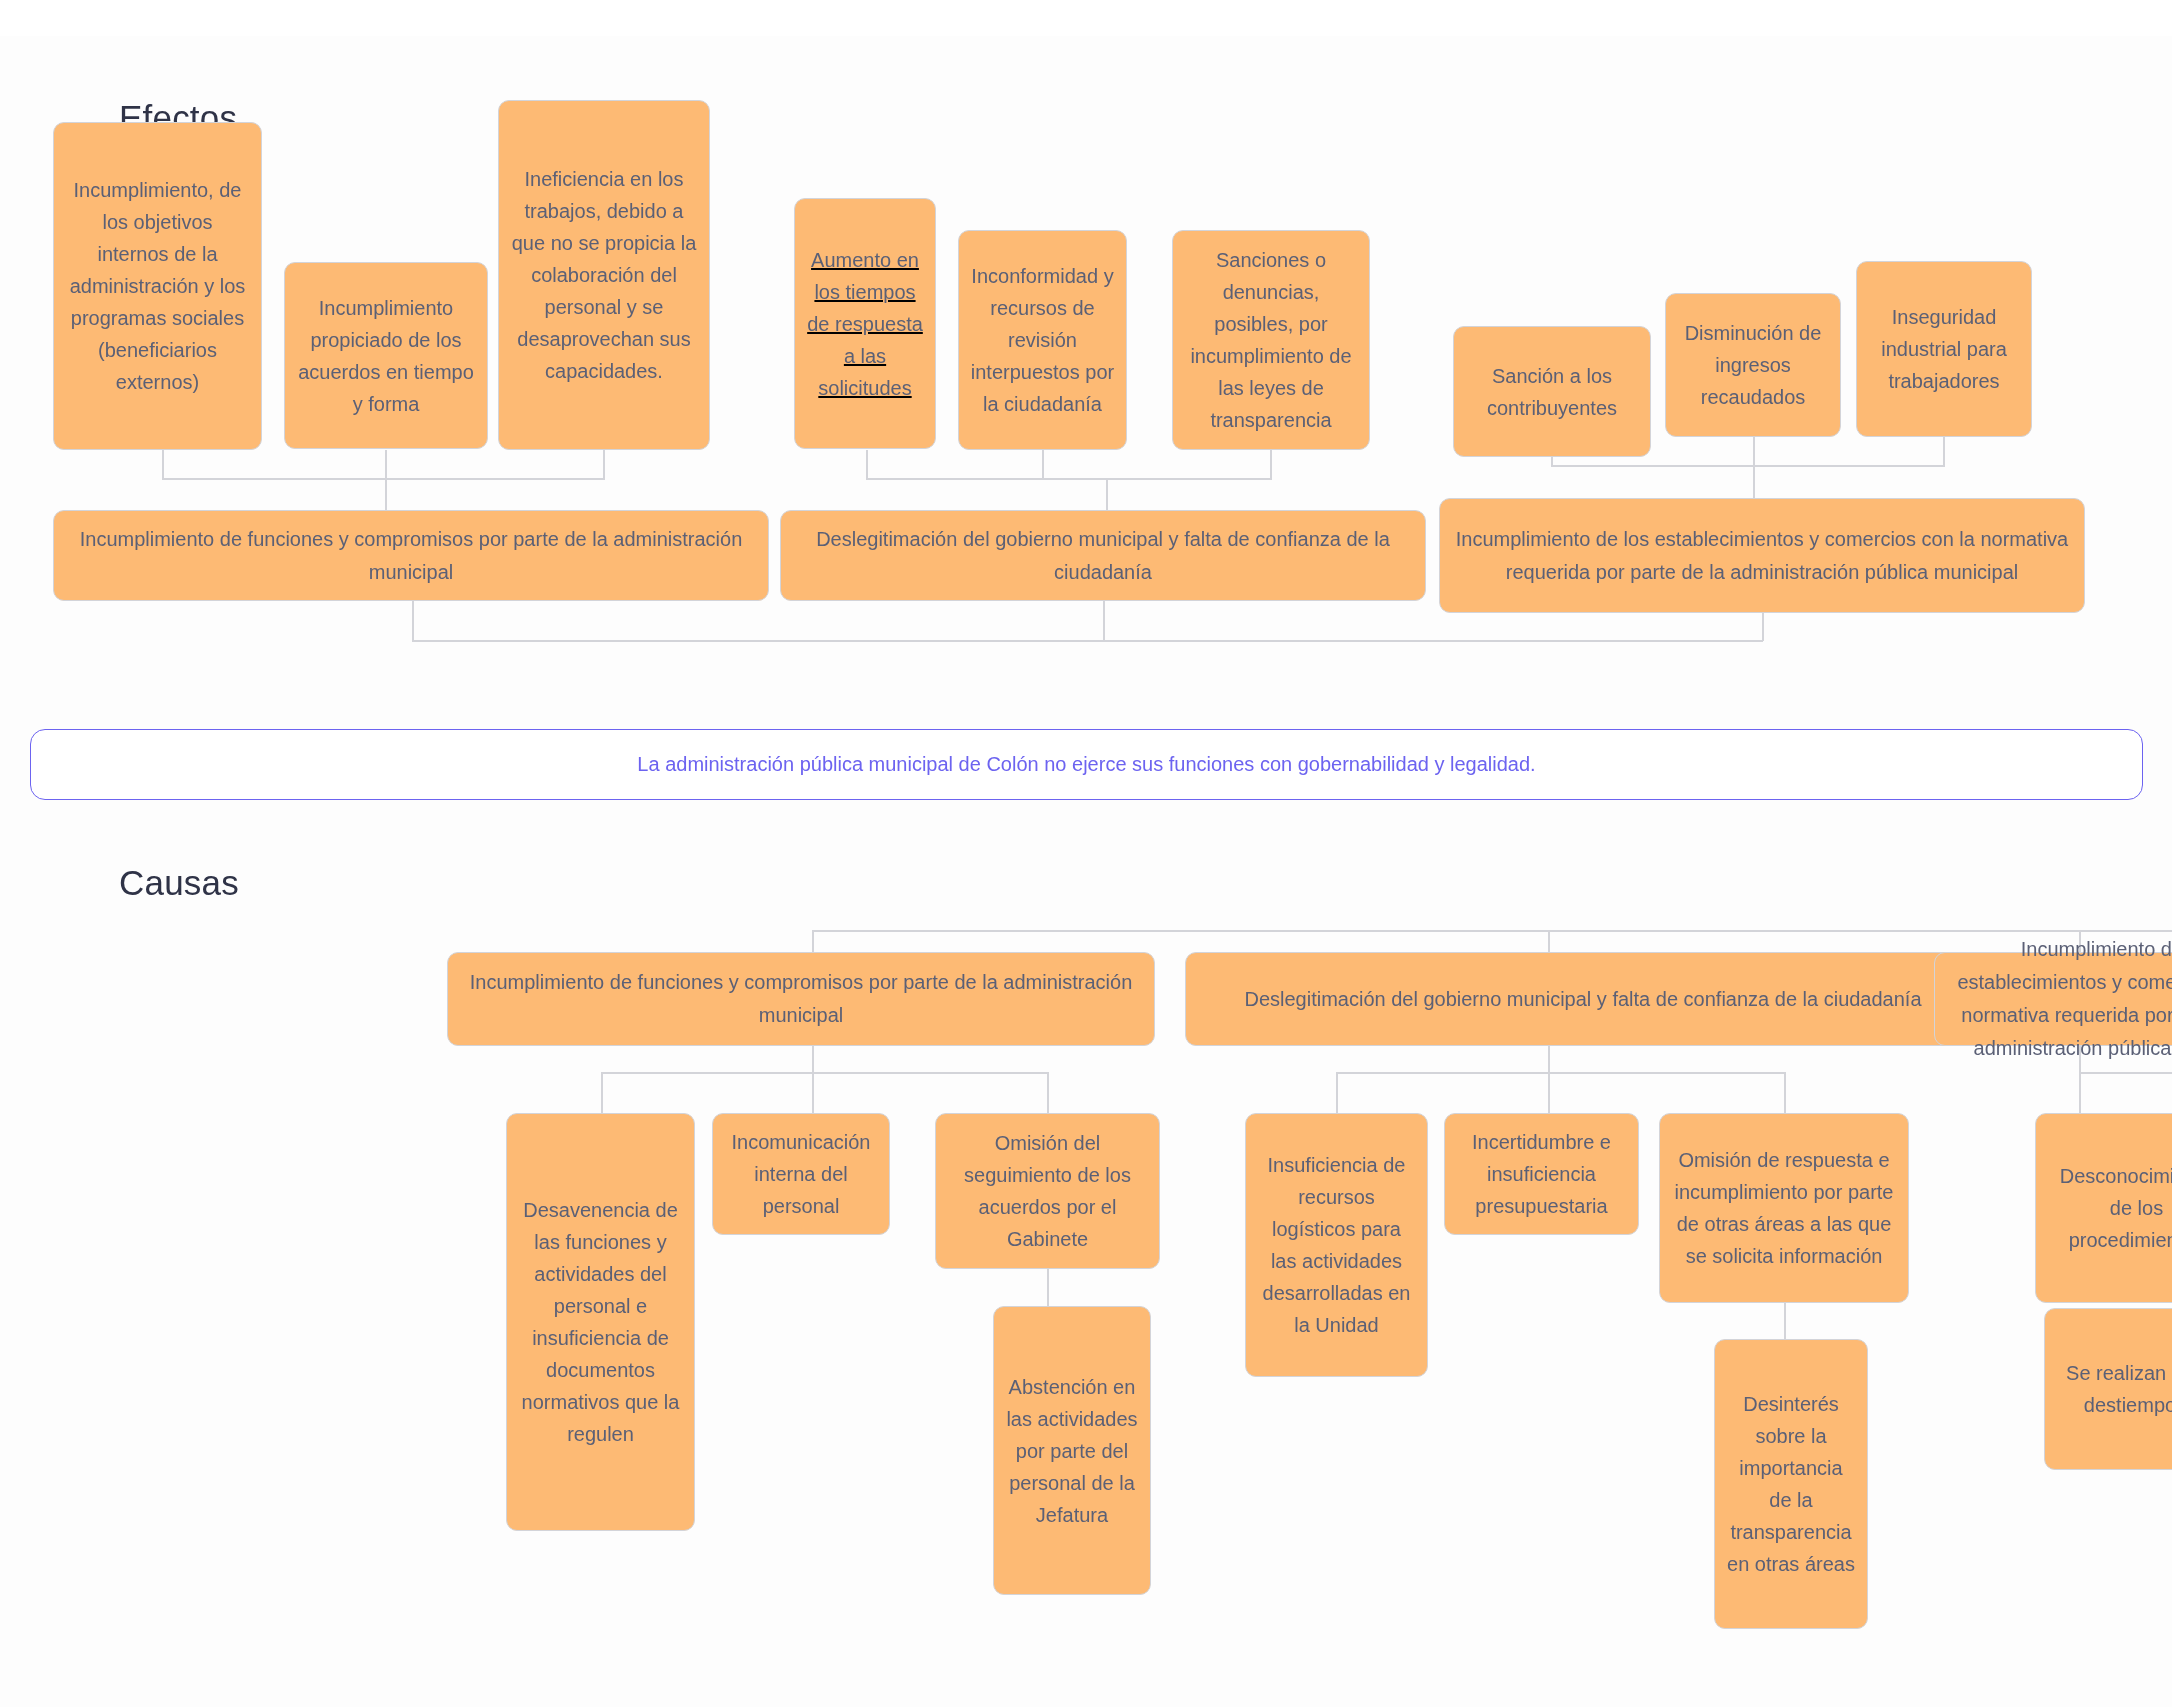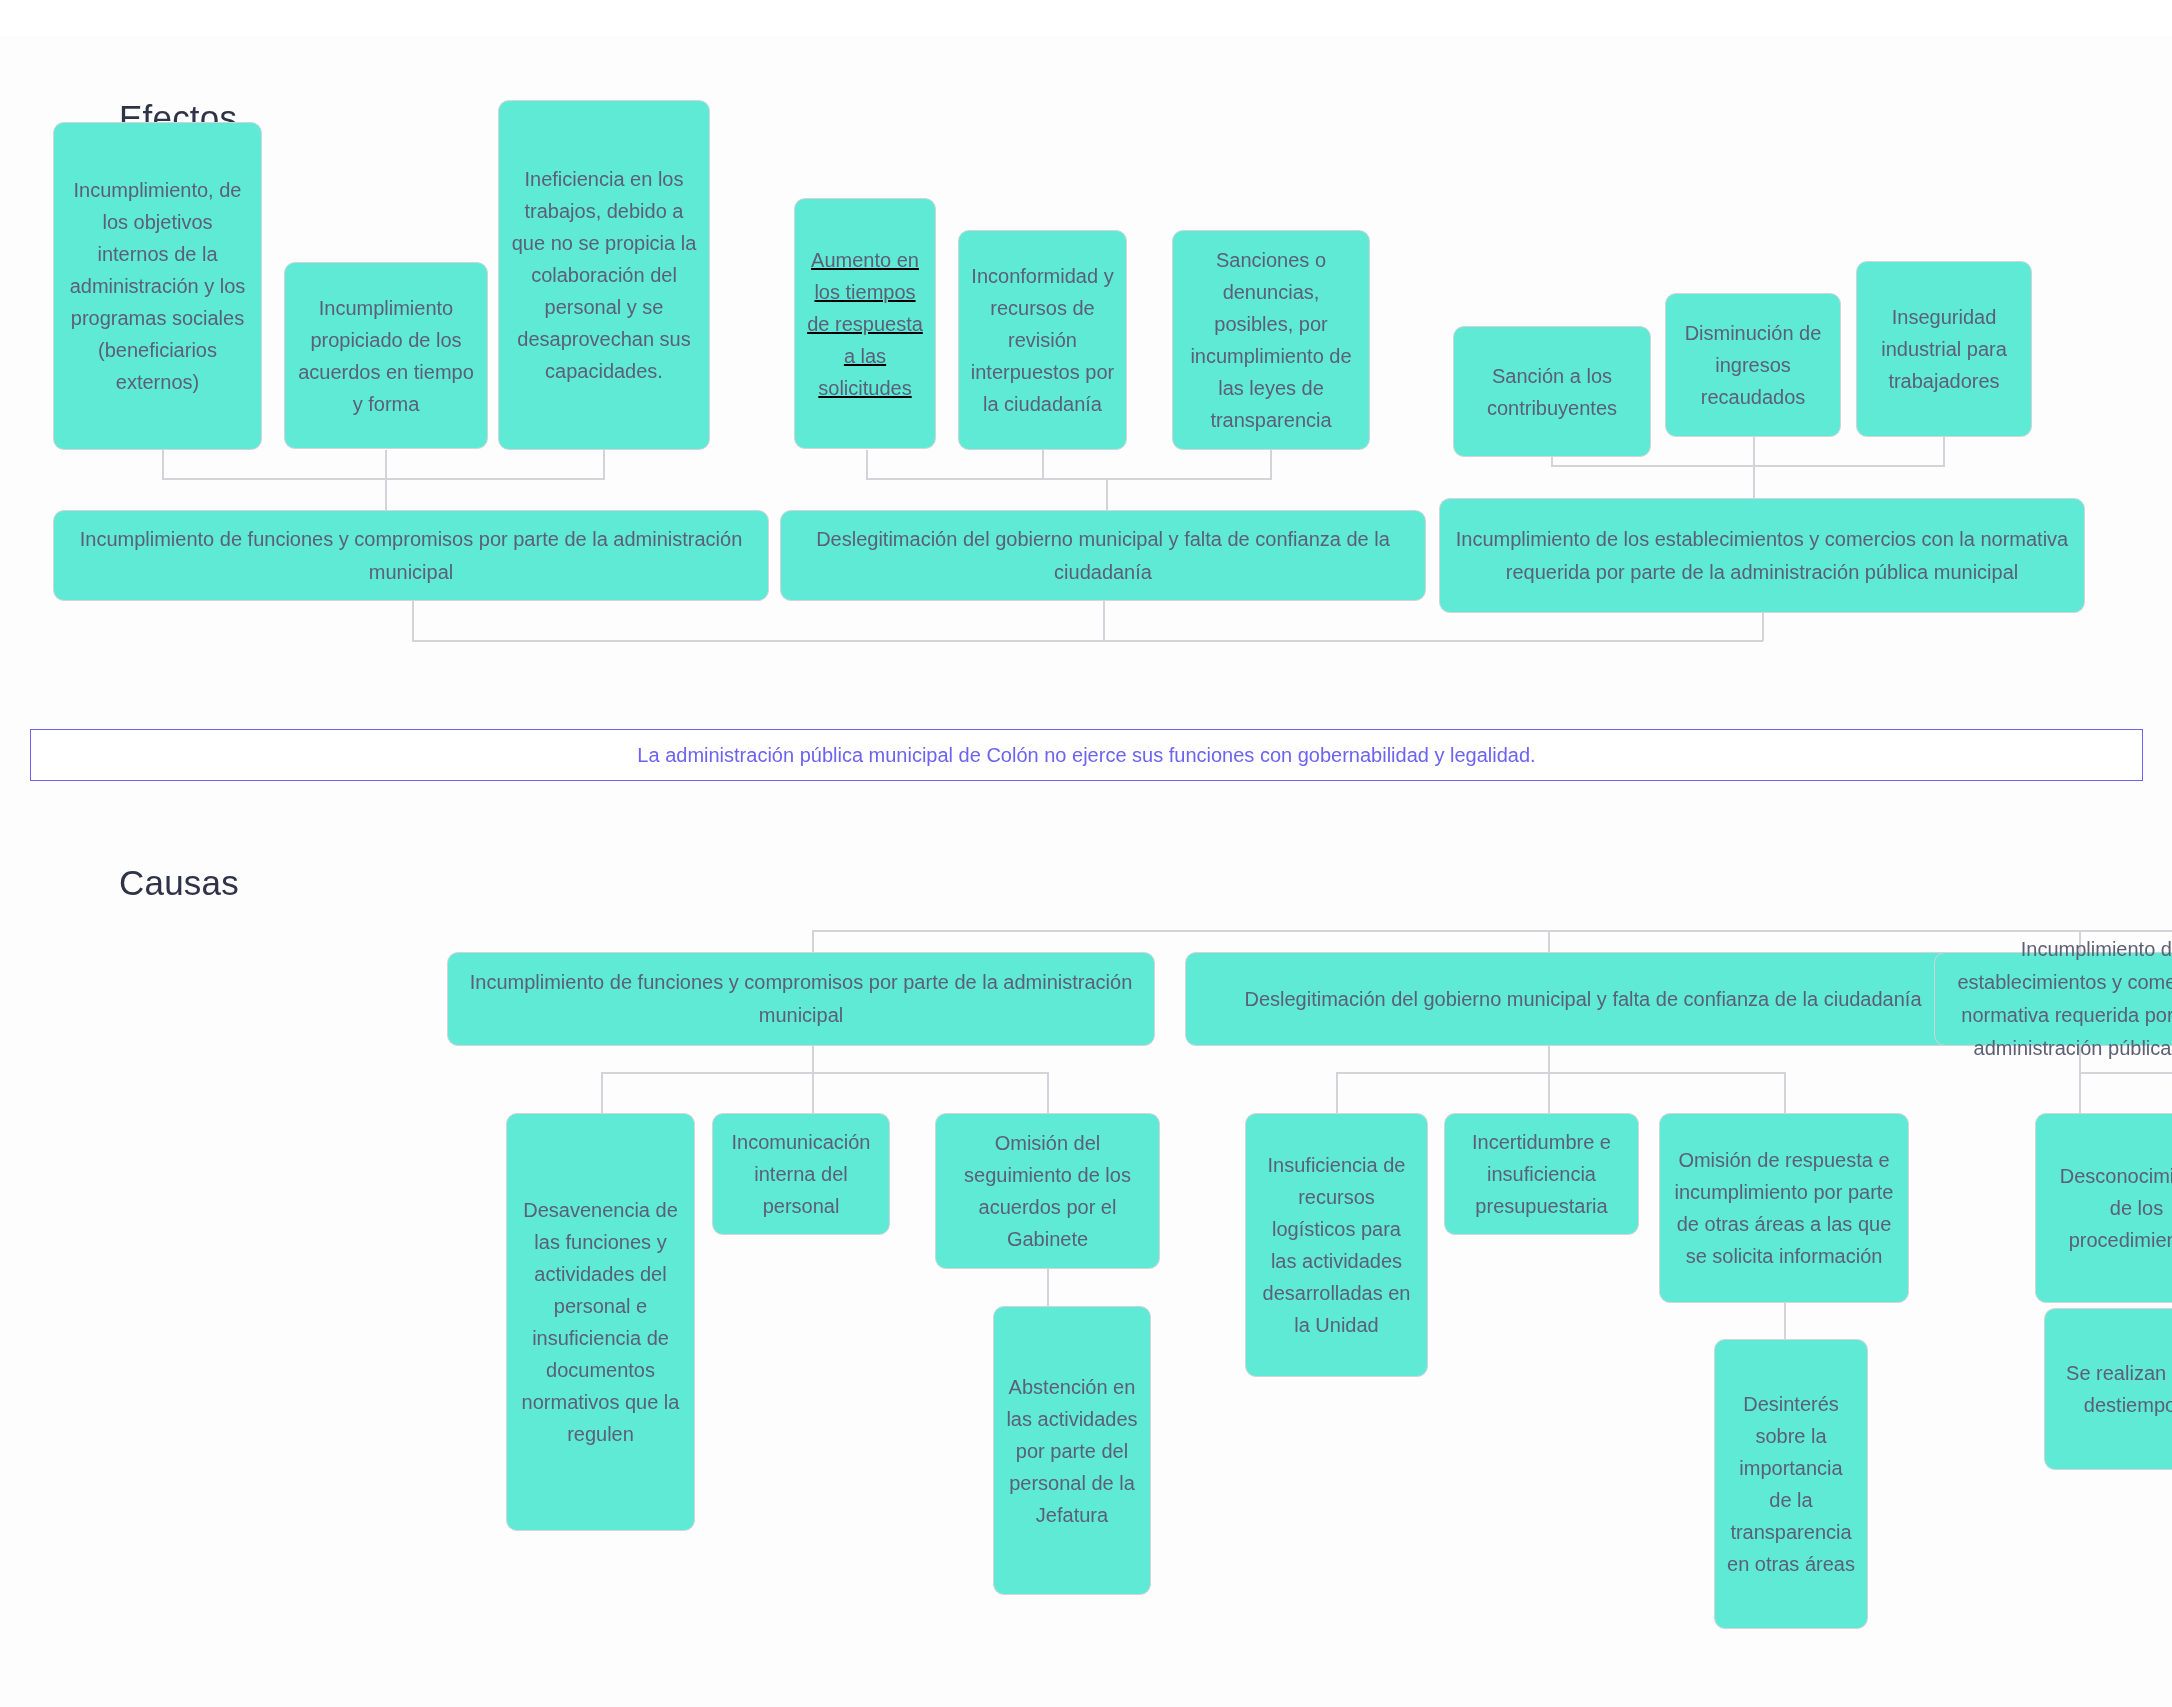--- a/index.html
+++ b/index.html
@@ -30,21 +30,21 @@
     white-space: nowrap;
     line-height: 1;
   }
   #heading-efectos { left: 119px; top: 64px; z-index: 1; }
   #heading-causas  { left: 119px; top: 829px; z-index: 6; }
 
   
   .node {
     position: absolute;
     box-sizing: border-box;
-    background: #5eead4;
+    background: #fdba74;
     border: 1.6px solid #d3d4d9;
     border-radius: 11px;
     display: flex;
     align-items: center;
     justify-content: center;
     padding: 7.8px 11px;
     z-index: 4;
   }
   .node > span {
     display: block;
@@ -57,24 +57,24 @@
   }
   .node.wide > span { line-height: 33px; }
 
   
   #problem-statement {
     position: absolute;
     box-sizing: border-box;
     left: 30px;
     top: 693px;
     width: 2113px;
-    height: 52px;
+    height: 71px;
     background: #ffffff;
     border: 1.6px solid #6c63f0;
-    border-radius: 0;
+    border-radius: 15px;
     display: flex;
     align-items: center;
     justify-content: center;
     z-index: 5;
   }
   #problem-statement > span {
     font-size: 20px;
     color: #6c63f0;
     text-align: center;
     line-height: 26.5px;

